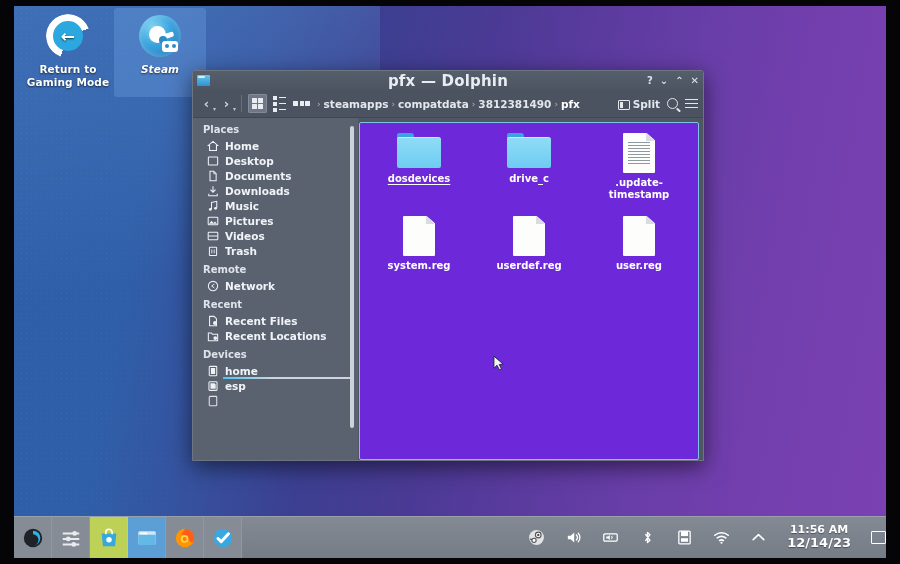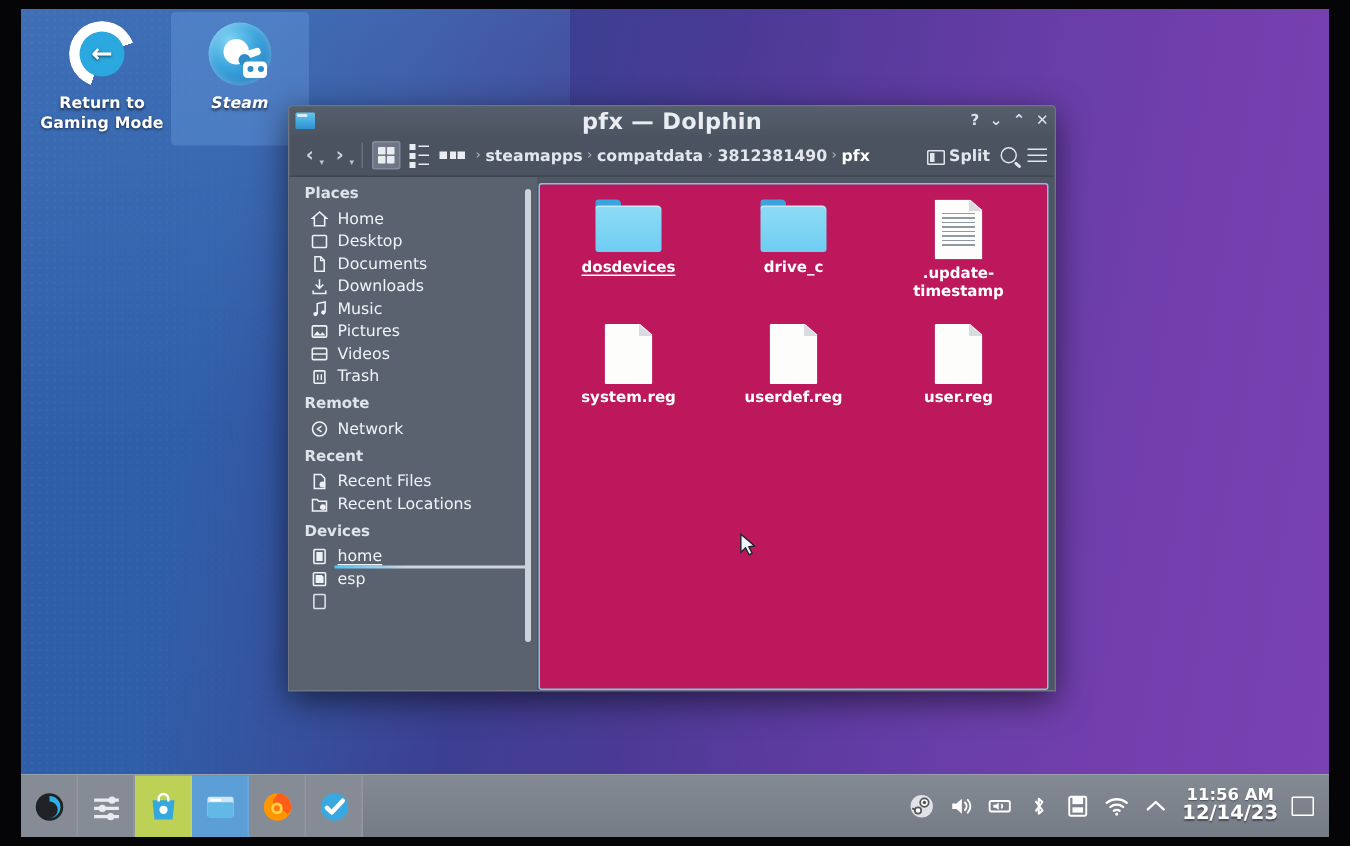--- a/index.html
+++ b/index.html
@@ -193,39 +193,39 @@
     width:165px; flex:none; position:relative;
     background:#5a6270;
     padding:6px 0 0 0; overflow:hidden;
     color:#e9edf2;
   }
   .sb-scroll{ padding-left:8px; }
   .sb-head{ font-size:10px; color:#dfe4eb; font-weight:600; margin:6px 0 3px 2px; }
   .sb-head:first-child{ margin-top:0; }
   .sb-item{
     display:flex; align-items:center; gap:6px;
-    padding:1.5px 4px 1.5px 6px; font-size:10.5px; font-weight:400; color:#f0f3f7;
+    padding:1.5px 4px 1.5px 6px; font-size:10.5px; font-weight:700; color:#f0f3f7;
     position:relative;
   }
   .sb-item.active .sb-label{ text-decoration:underline; text-underline-offset:2px; }
   .sb-item.active::after{
     content:""; position:absolute; left:22px; right:6px; bottom:-1px; height:1.6px;
     background: linear-gradient(to right, #4fc3f7 0%, #cdd4dd 38%, #cdd4dd 100%);
   }
   .sb-ico{ width:12px; height:12px; flex:none; display:block; }
   .sb-scrollbar{
     position:absolute; right:4px; top:6px; bottom:4px; width:4px;
   }
   .sb-scrollbar i{ position:absolute; left:0; top:2px; height:91%; width:4px;
                    background:#ccd2da; border-radius:3px; display:block; }
 
   
   .fileview{
     flex:1; min-width:0; margin:4px 4px 0 1px;
-    background:#be185d;
+    background:#6d28d9;
     border:1px solid #7fc4e8;
     border-radius:2px;
     position:relative; overflow:hidden;
     padding:8px 4px;
   }
   .grid{
     display:grid; grid-template-columns: repeat(3, 1fr);
     row-gap: 10px; align-content:start;
   }
   .fitem{
@@ -301,21 +301,21 @@
   .launcher{
     width:38px; height:100%;
     display:flex; align-items:center; justify-content:center;
     background:#868c95;
     border-right:1px solid rgba(255,255,255,.10);
   }
   .launcher.hl-green{ background:#bcd156; }
   .launcher.hl-blue{ background:#5b9fd6; }
   .l-ico{ width:22px;height:22px; position:relative; }
 
-  .sys-tray{ margin-left:auto; display:flex; align-items:center; gap:9px; padding-right:10px; color:#fff; }
+  .sys-tray{ margin-left:auto; display:flex; align-items:center; gap:20px; color:#fff; }
   .tray-ico{ width:17px;height:17px; position:relative; flex:none; }
   .clock{ text-align:center; font-size:11px; font-weight:700; color:#fff; line-height:1.15;
           text-shadow:0 1px 1px rgba(0,0,0,.4); }
   .clock .d{ font-size:13px; font-weight:600; }
   .show-desktop{ width:15px;height:13px;border:1.6px solid #fff; border-radius:1px; }
 </style>
 </head>
 <body>
 
 <div id="screen-photo">

